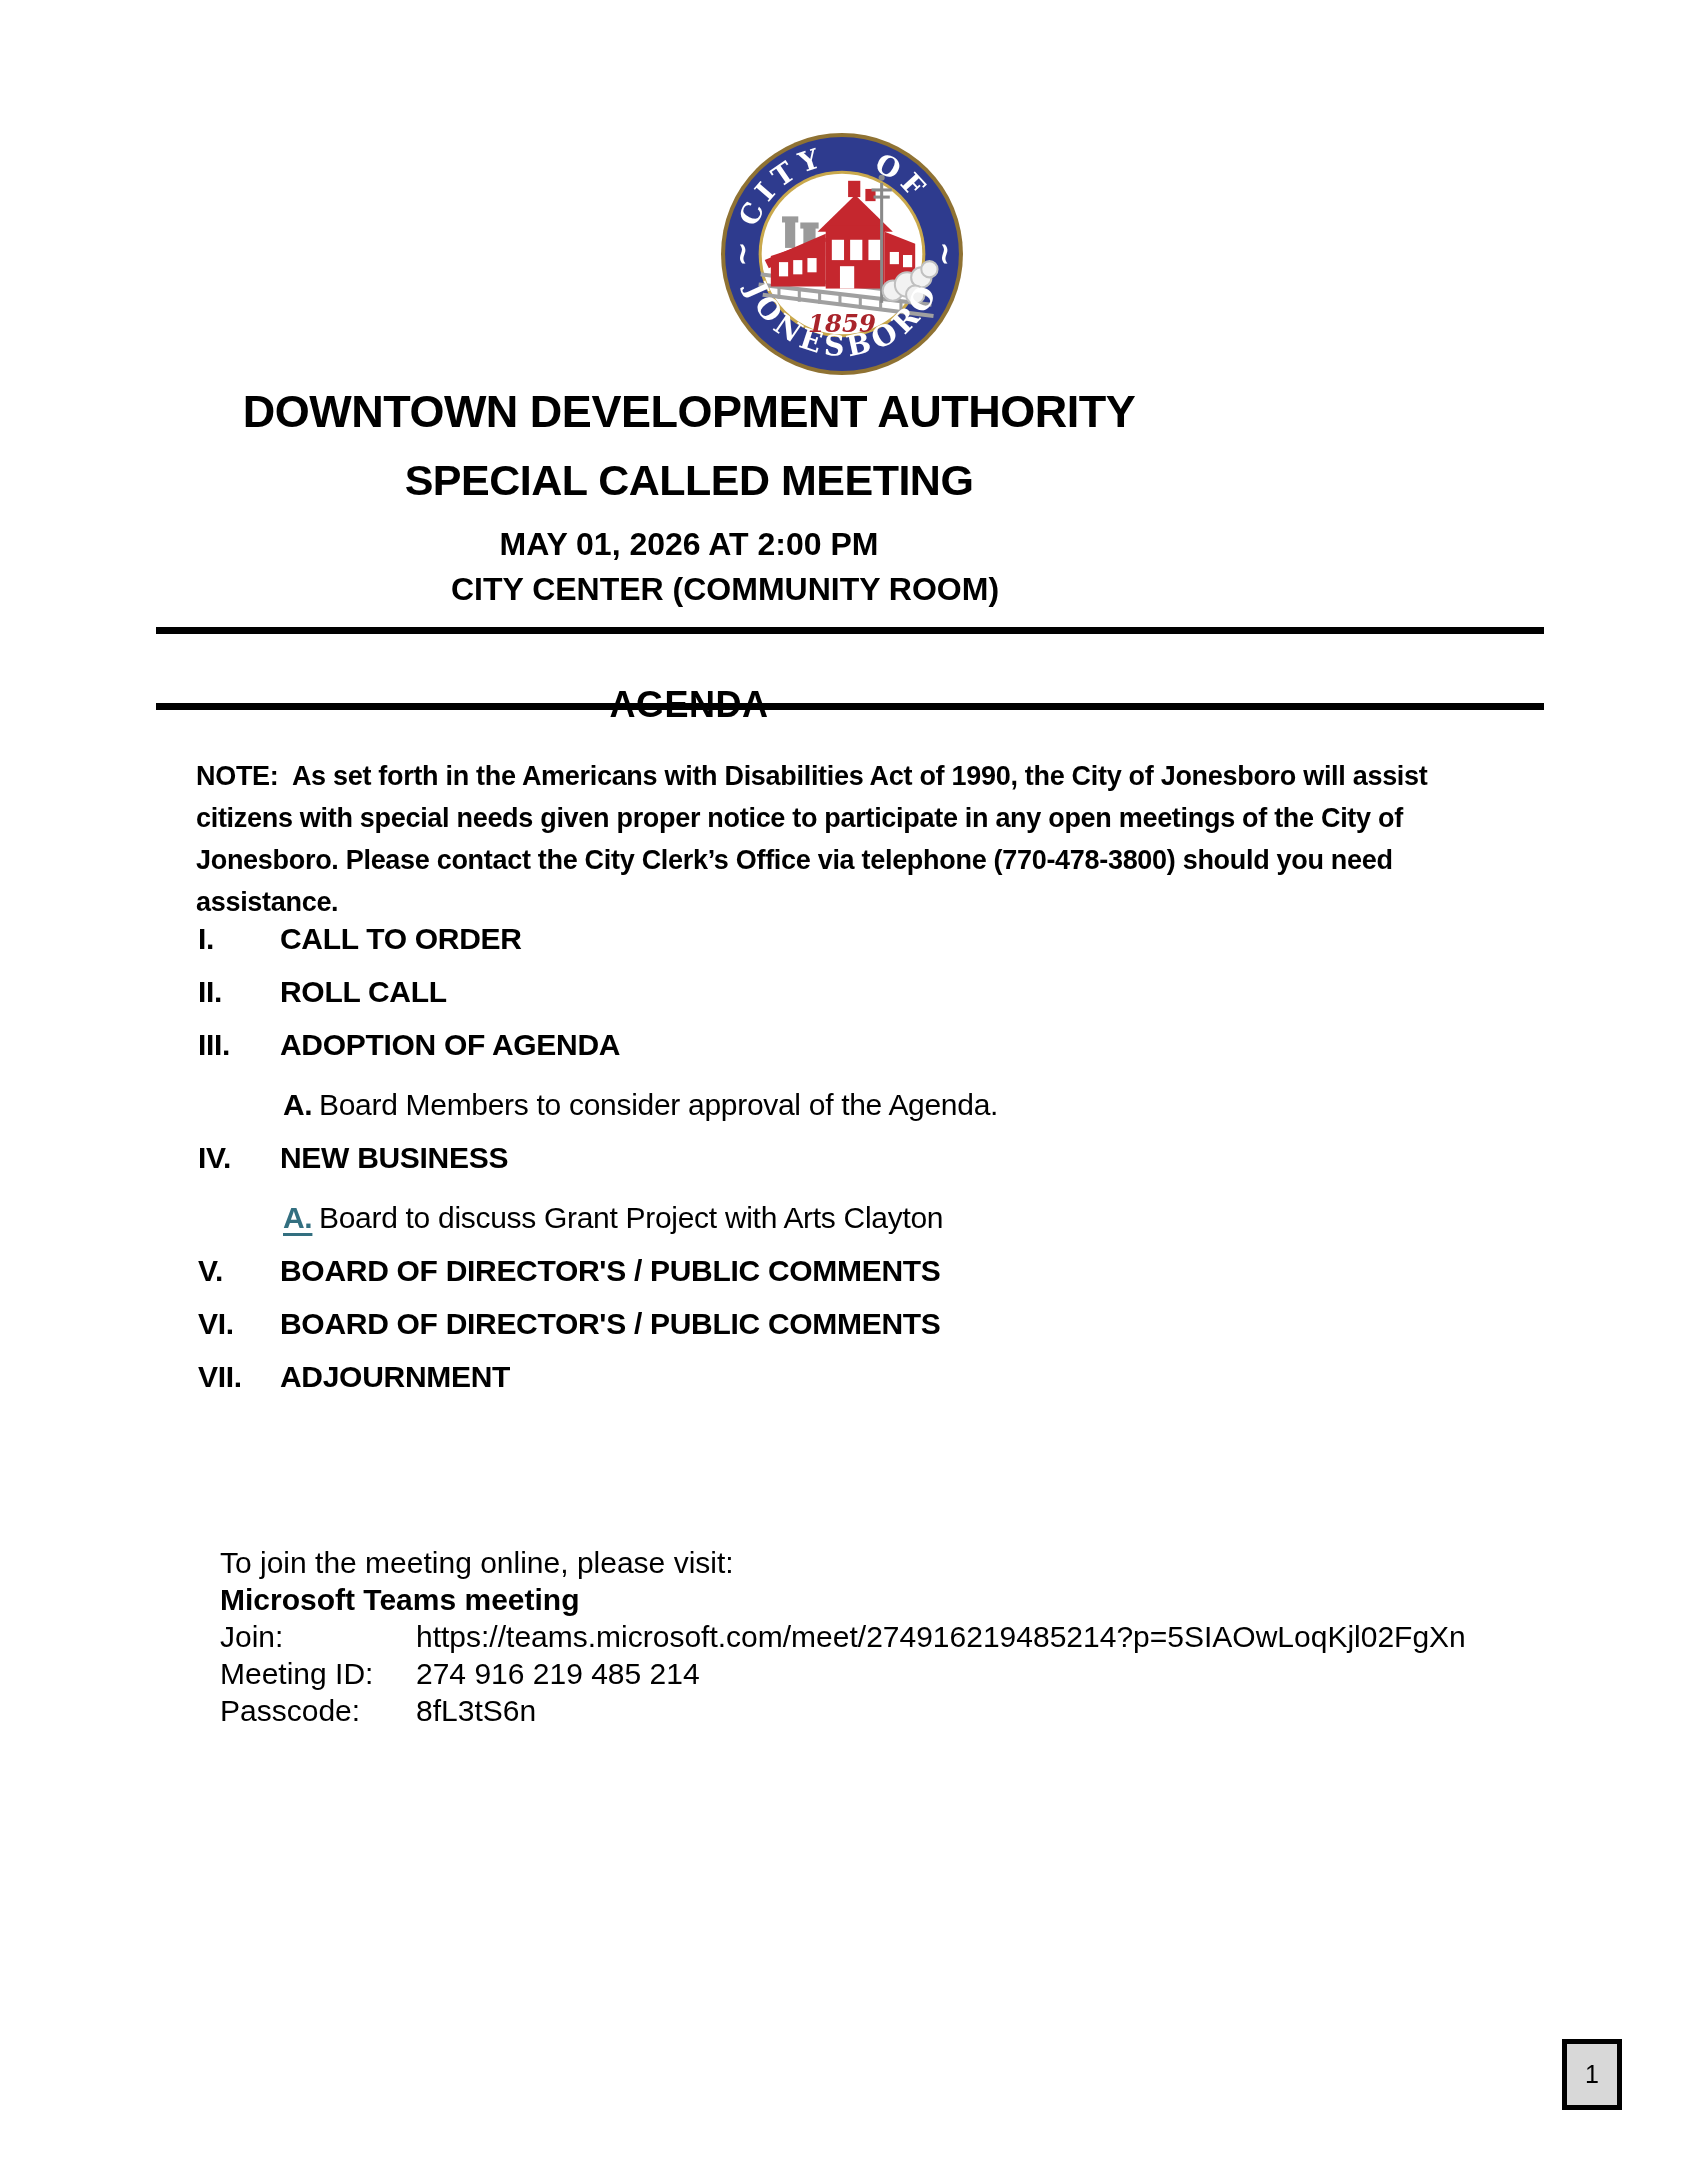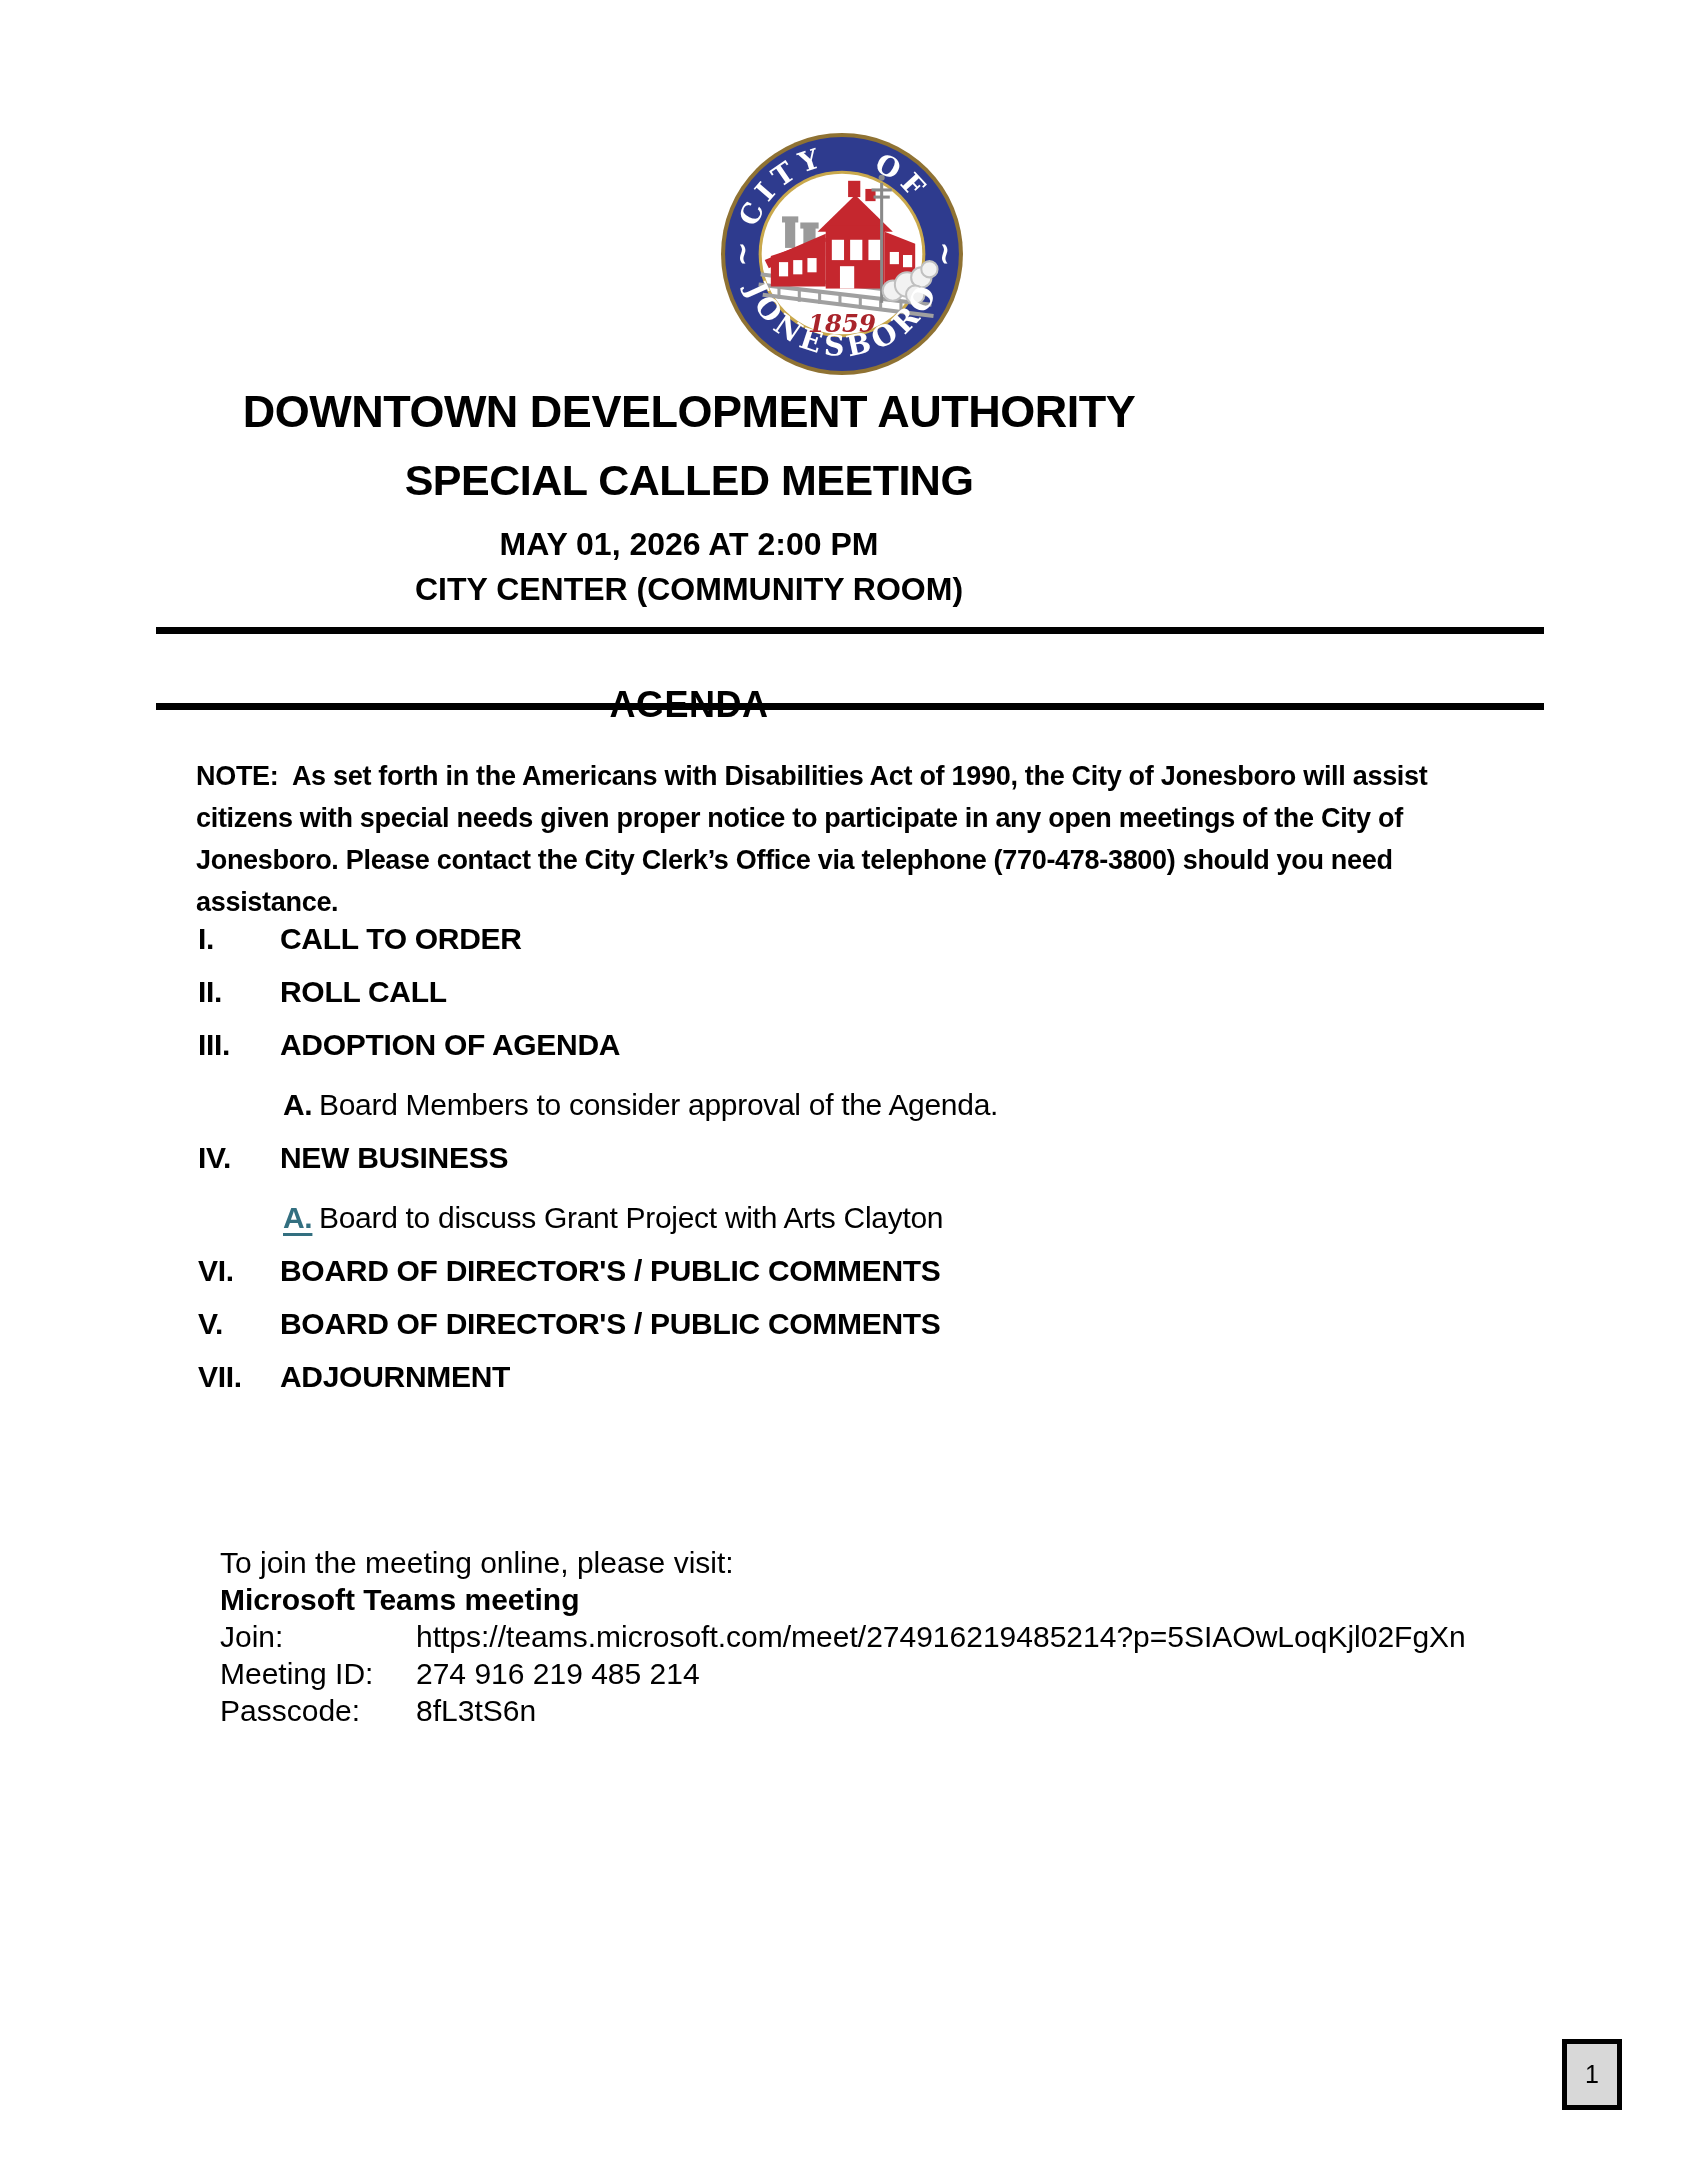--- a/index.html
+++ b/index.html
@@ -4,21 +4,21 @@
 <style>
   html,body { margin:0; padding:0; background:#ffffff; }
   .page {
     position:relative; width:1683px; height:2178px; background:#ffffff;
     font-family:"Liberation Sans", sans-serif; color:#000; overflow:hidden;
   }
   .centered { position:absolute; left:0; width:1378px; text-align:center; white-space:nowrap; }
   .org-title        { top:386px; font-size:45px; font-weight:700; letter-spacing:-0.5px; }
   .meeting-type     { top:456px; font-size:43px; font-weight:700; letter-spacing:-0.5px; }
   .meeting-datetime { top:526px; font-size:32px; font-weight:700; }
-  .meeting-location { top:571px; font-size:32px; font-weight:700; }
+  .meeting-location { top:571px; font-size:32px; font-weight:700;margin-left:36px; }
   .rule { position:absolute; left:156px; width:1388px; height:7px; background:#000; }
   .rule-top    { top:627px; }
   .rule-bottom { top:703px; }
   .agenda-heading { top:684px; font-size:36px; font-weight:700; letter-spacing:0.5px; }
 
   .ada-note { position:absolute; left:196px; top:755px; font-size:27px; font-weight:700; letter-spacing:-0.3px; }
   .note-line { height:42px; line-height:42px; white-space:pre; }
 
   .agenda-list { position:absolute; left:198px; top:923px; font-size:30px; }
   .a-row { height:32px; line-height:32px; margin-bottom:21px; font-weight:700; white-space:nowrap; letter-spacing:-0.3px; }
@@ -157,24 +157,24 @@
     <div class="a-sub">
       <span class="sub-label">A.</span><span class="sub-text">Board Members to consider approval of the Agenda.</span>
     </div>
     <div class="a-row">
       <span class="num">IV.</span><span class="ttl">NEW BUSINESS</span>
     </div>
     <div class="a-sub">
       <span class="sub-label link-label">A.</span><span class="sub-text">Board to discuss Grant Project with Arts Clayton</span>
     </div>
     <div class="a-row">
-      <span class="num">VI.</span><span class="ttl">BOARD OF DIRECTOR'S / PUBLIC COMMENTS</span>
+      <span class="num">V.</span><span class="ttl">BOARD OF DIRECTOR'S / PUBLIC COMMENTS</span>
     </div>
     <div class="a-row">
-      <span class="num">V.</span><span class="ttl">BOARD OF DIRECTOR'S / PUBLIC COMMENTS</span>
+      <span class="num">VI.</span><span class="ttl">BOARD OF DIRECTOR'S / PUBLIC COMMENTS</span>
     </div>
     <div class="a-row">
       <span class="num">VII.</span><span class="ttl">ADJOURNMENT</span>
     </div>
   </div>
 
 
   <div class="online">
     <div class="line intro">To join the meeting online, please visit:</div>
     <div class="line heading">Microsoft Teams meeting</div>

